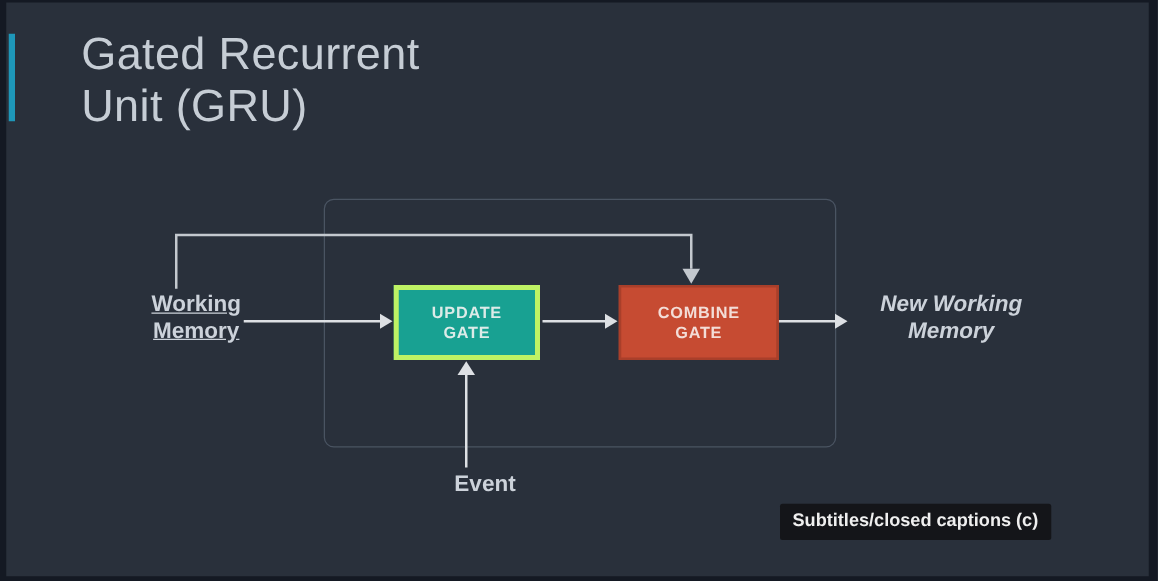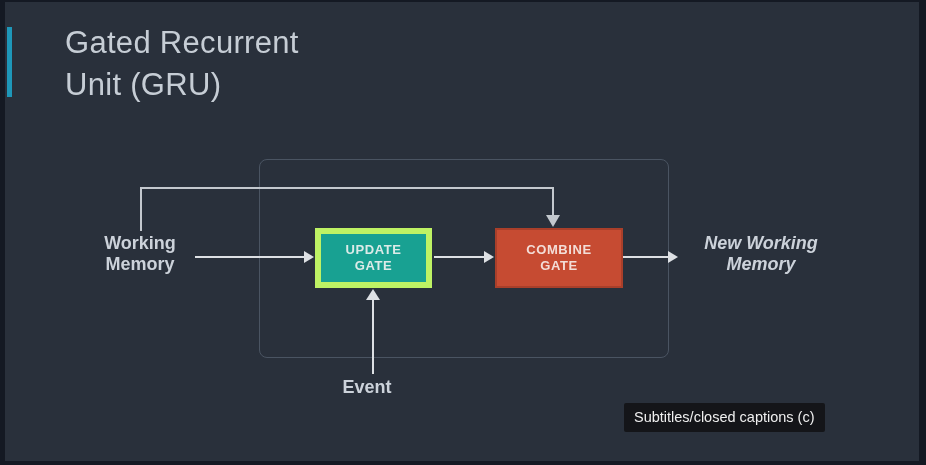--- a/index.html
+++ b/index.html
@@ -27,21 +27,21 @@
     left: 7px;
     top: 27px;
     width: 5px;
     height: 70px;
     background: #1e97b9;
   }
   .slide-title {
     position: absolute;
     left: 65px;
     top: 22px;
-    font-size: 31px;
+    font-size: 36px;
     line-height: 42px;
     font-weight: 300;
     color: #c6cdd5;
     white-space: pre-line;
     letter-spacing: 0.3px;
   }
   .diagram-container {
     position: absolute;
     left: 259px;
     top: 159px;
@@ -63,55 +63,55 @@
     font-size: 13px;
     line-height: 16px;
     letter-spacing: 0.6px;
     white-space: pre-line;
     box-sizing: border-box;
   }
   .gate-update {
     left: 315px;
     width: 117px;
     background: #18a192;
-    border: 6px solid #bef264;
+    border: 4px solid #bef264;
   }
   .gate-combine {
     left: 495px;
     width: 128px;
     background: #c64b32;
     border: 2px solid #a93f2a;
     color: #f3ddd7;
   }
   .node-label {
     position: absolute;
     text-align: center;
     font-weight: bold;
     font-size: 18px;
     line-height: 21px;
     color: #ccd2da;
     white-space: pre-line;
   }
-  .label-working   { left: 75px;  top: 233px; width: 130px; }
+  .label-working   { left: 92px;  top: 233px; width: 130px; text-decoration: underline; }
   .label-new       { left: 684px; top: 233px; width: 154px; font-style: italic; }
-  .label-event     { left: 324px; top: 377px; width: 86px; }
+  .label-event     { left: 345px; top: 377px; width: 86px; }
   .arrows-svg {
     position: absolute;
     left: 0;
     top: 0;
     pointer-events: none;
   }
   .cc-tooltip {
     position: absolute;
     left: 624px;
     top: 403px;
     background: rgba(19, 20, 23, 0.95);
     color: #efefef;
     font-size: 14.5px;
-    font-weight: normal;
+    font-weight: bold;
     padding: 6px 10px 7px 10px;
     border-radius: 2px;
     white-space: nowrap;
   }
 </style>
 </head>
 <body>
 
 <div class="slide"></div>
 

